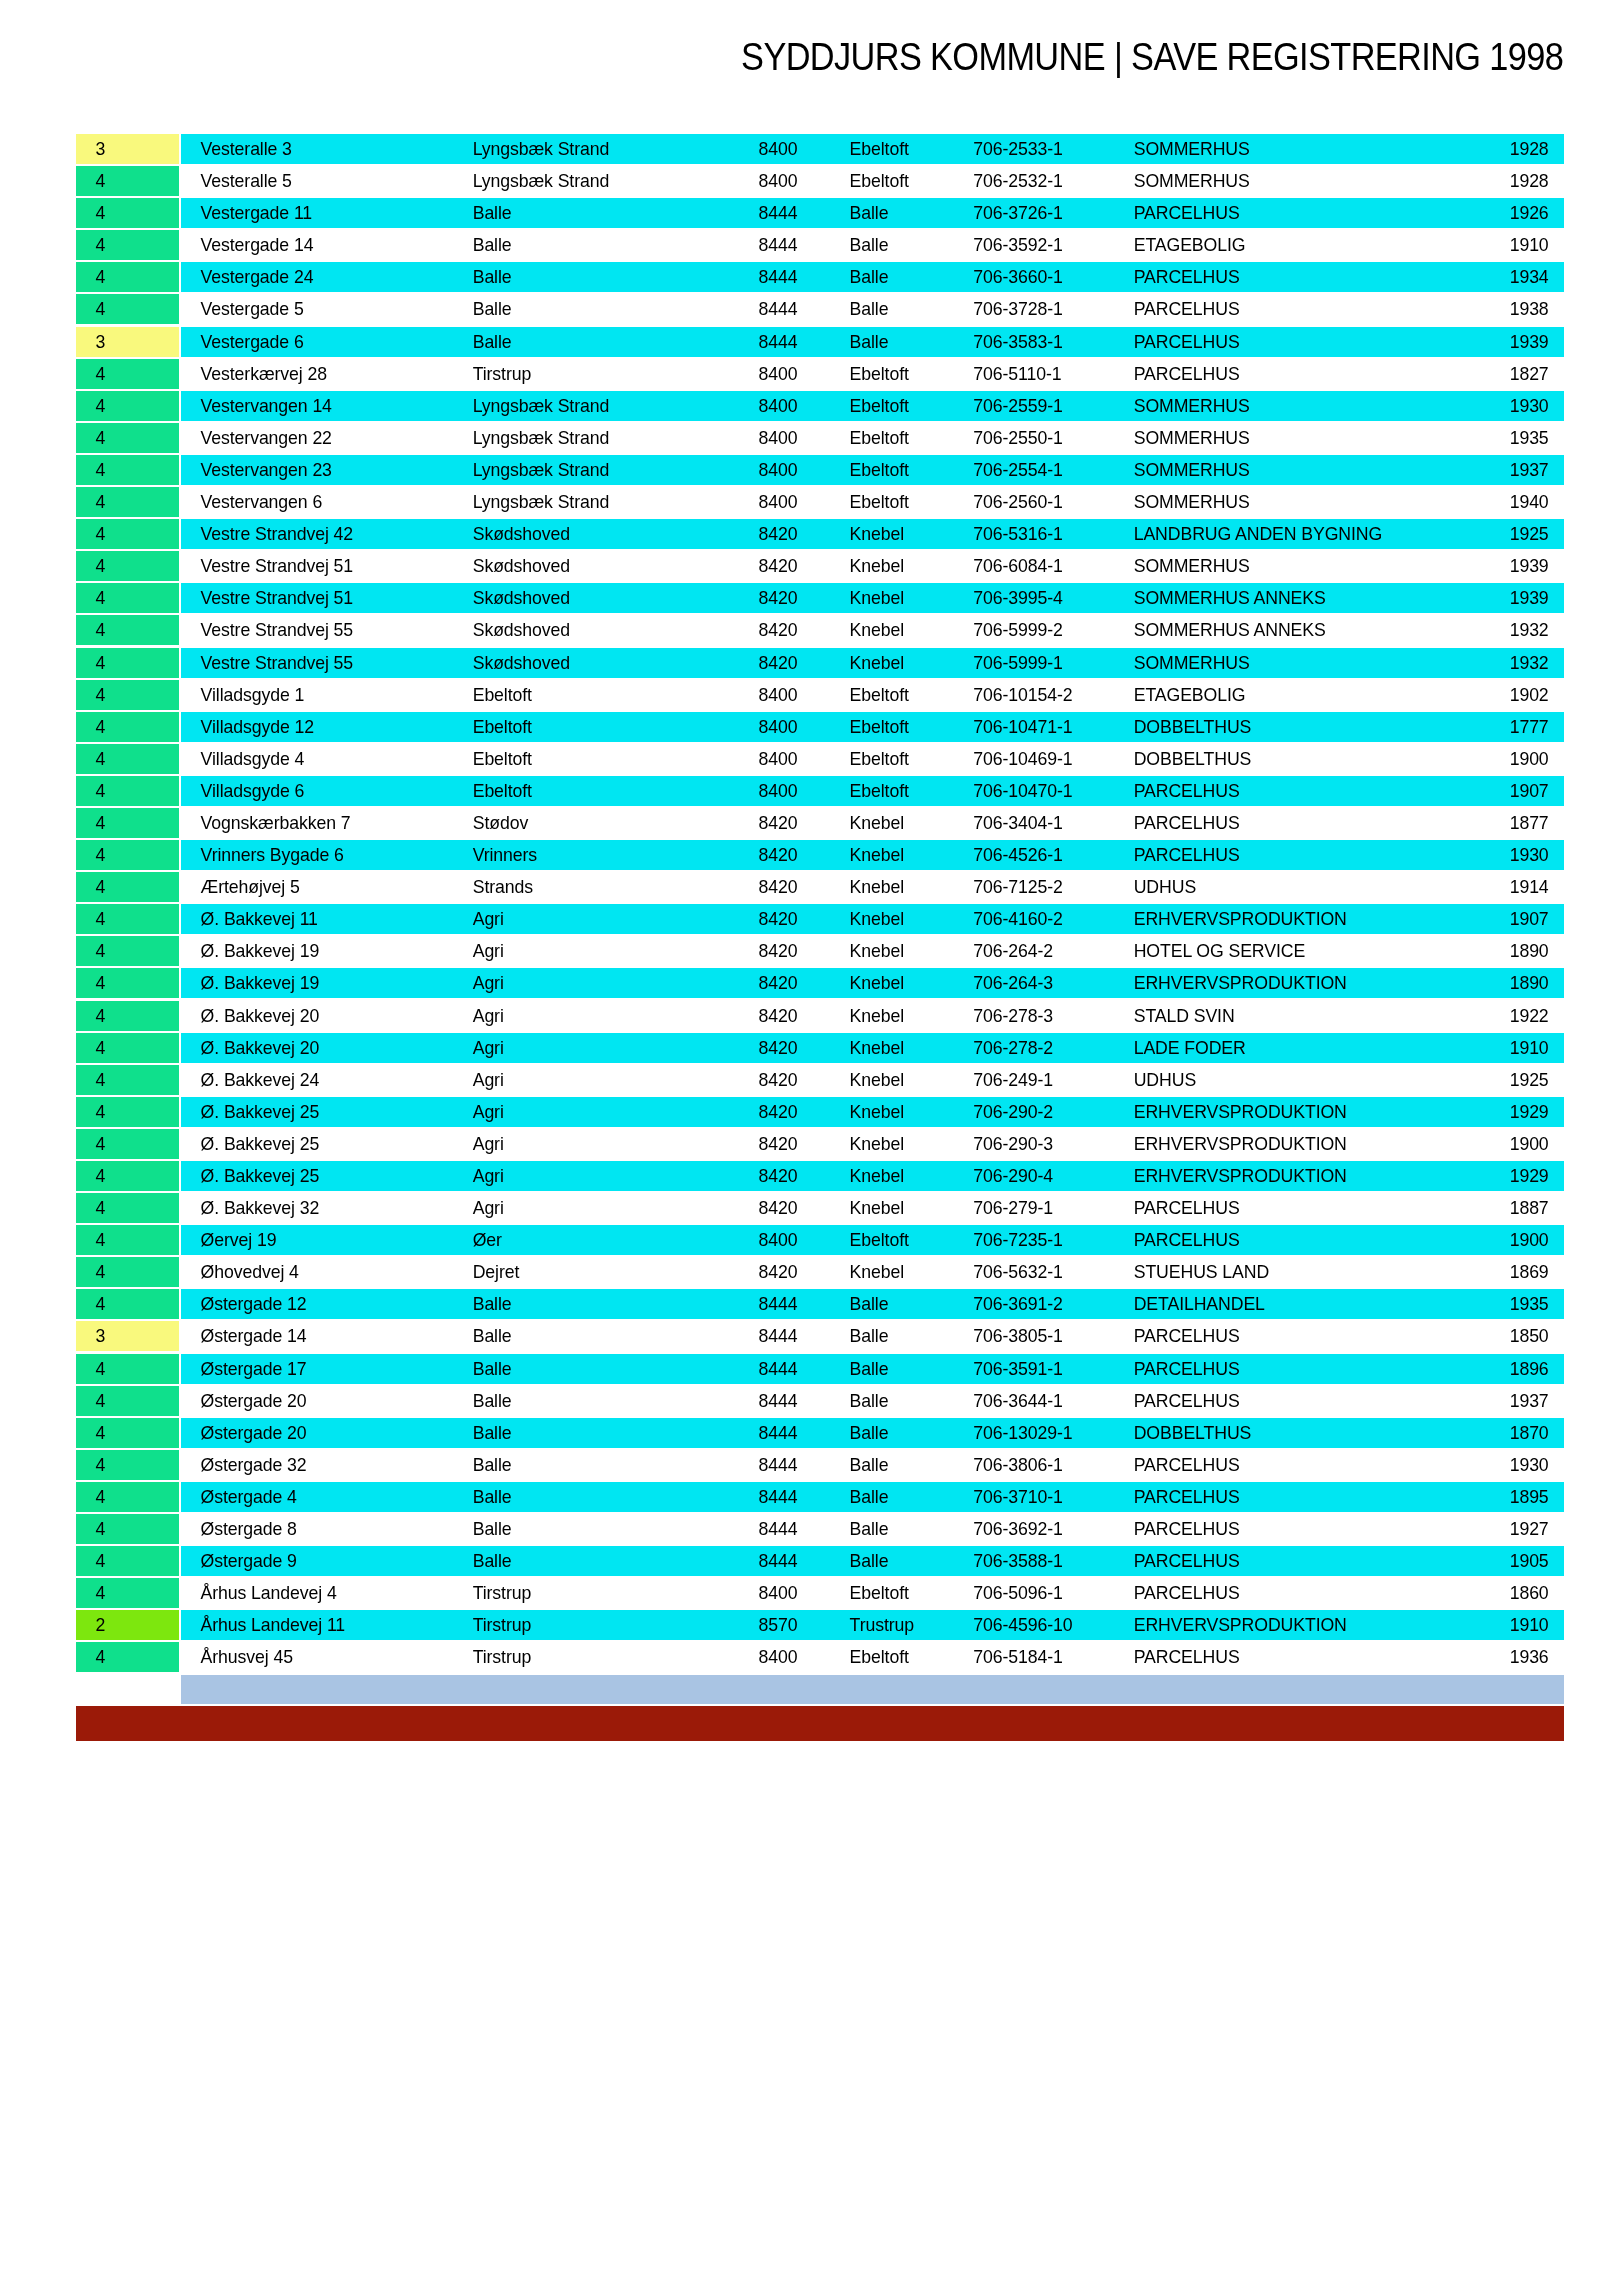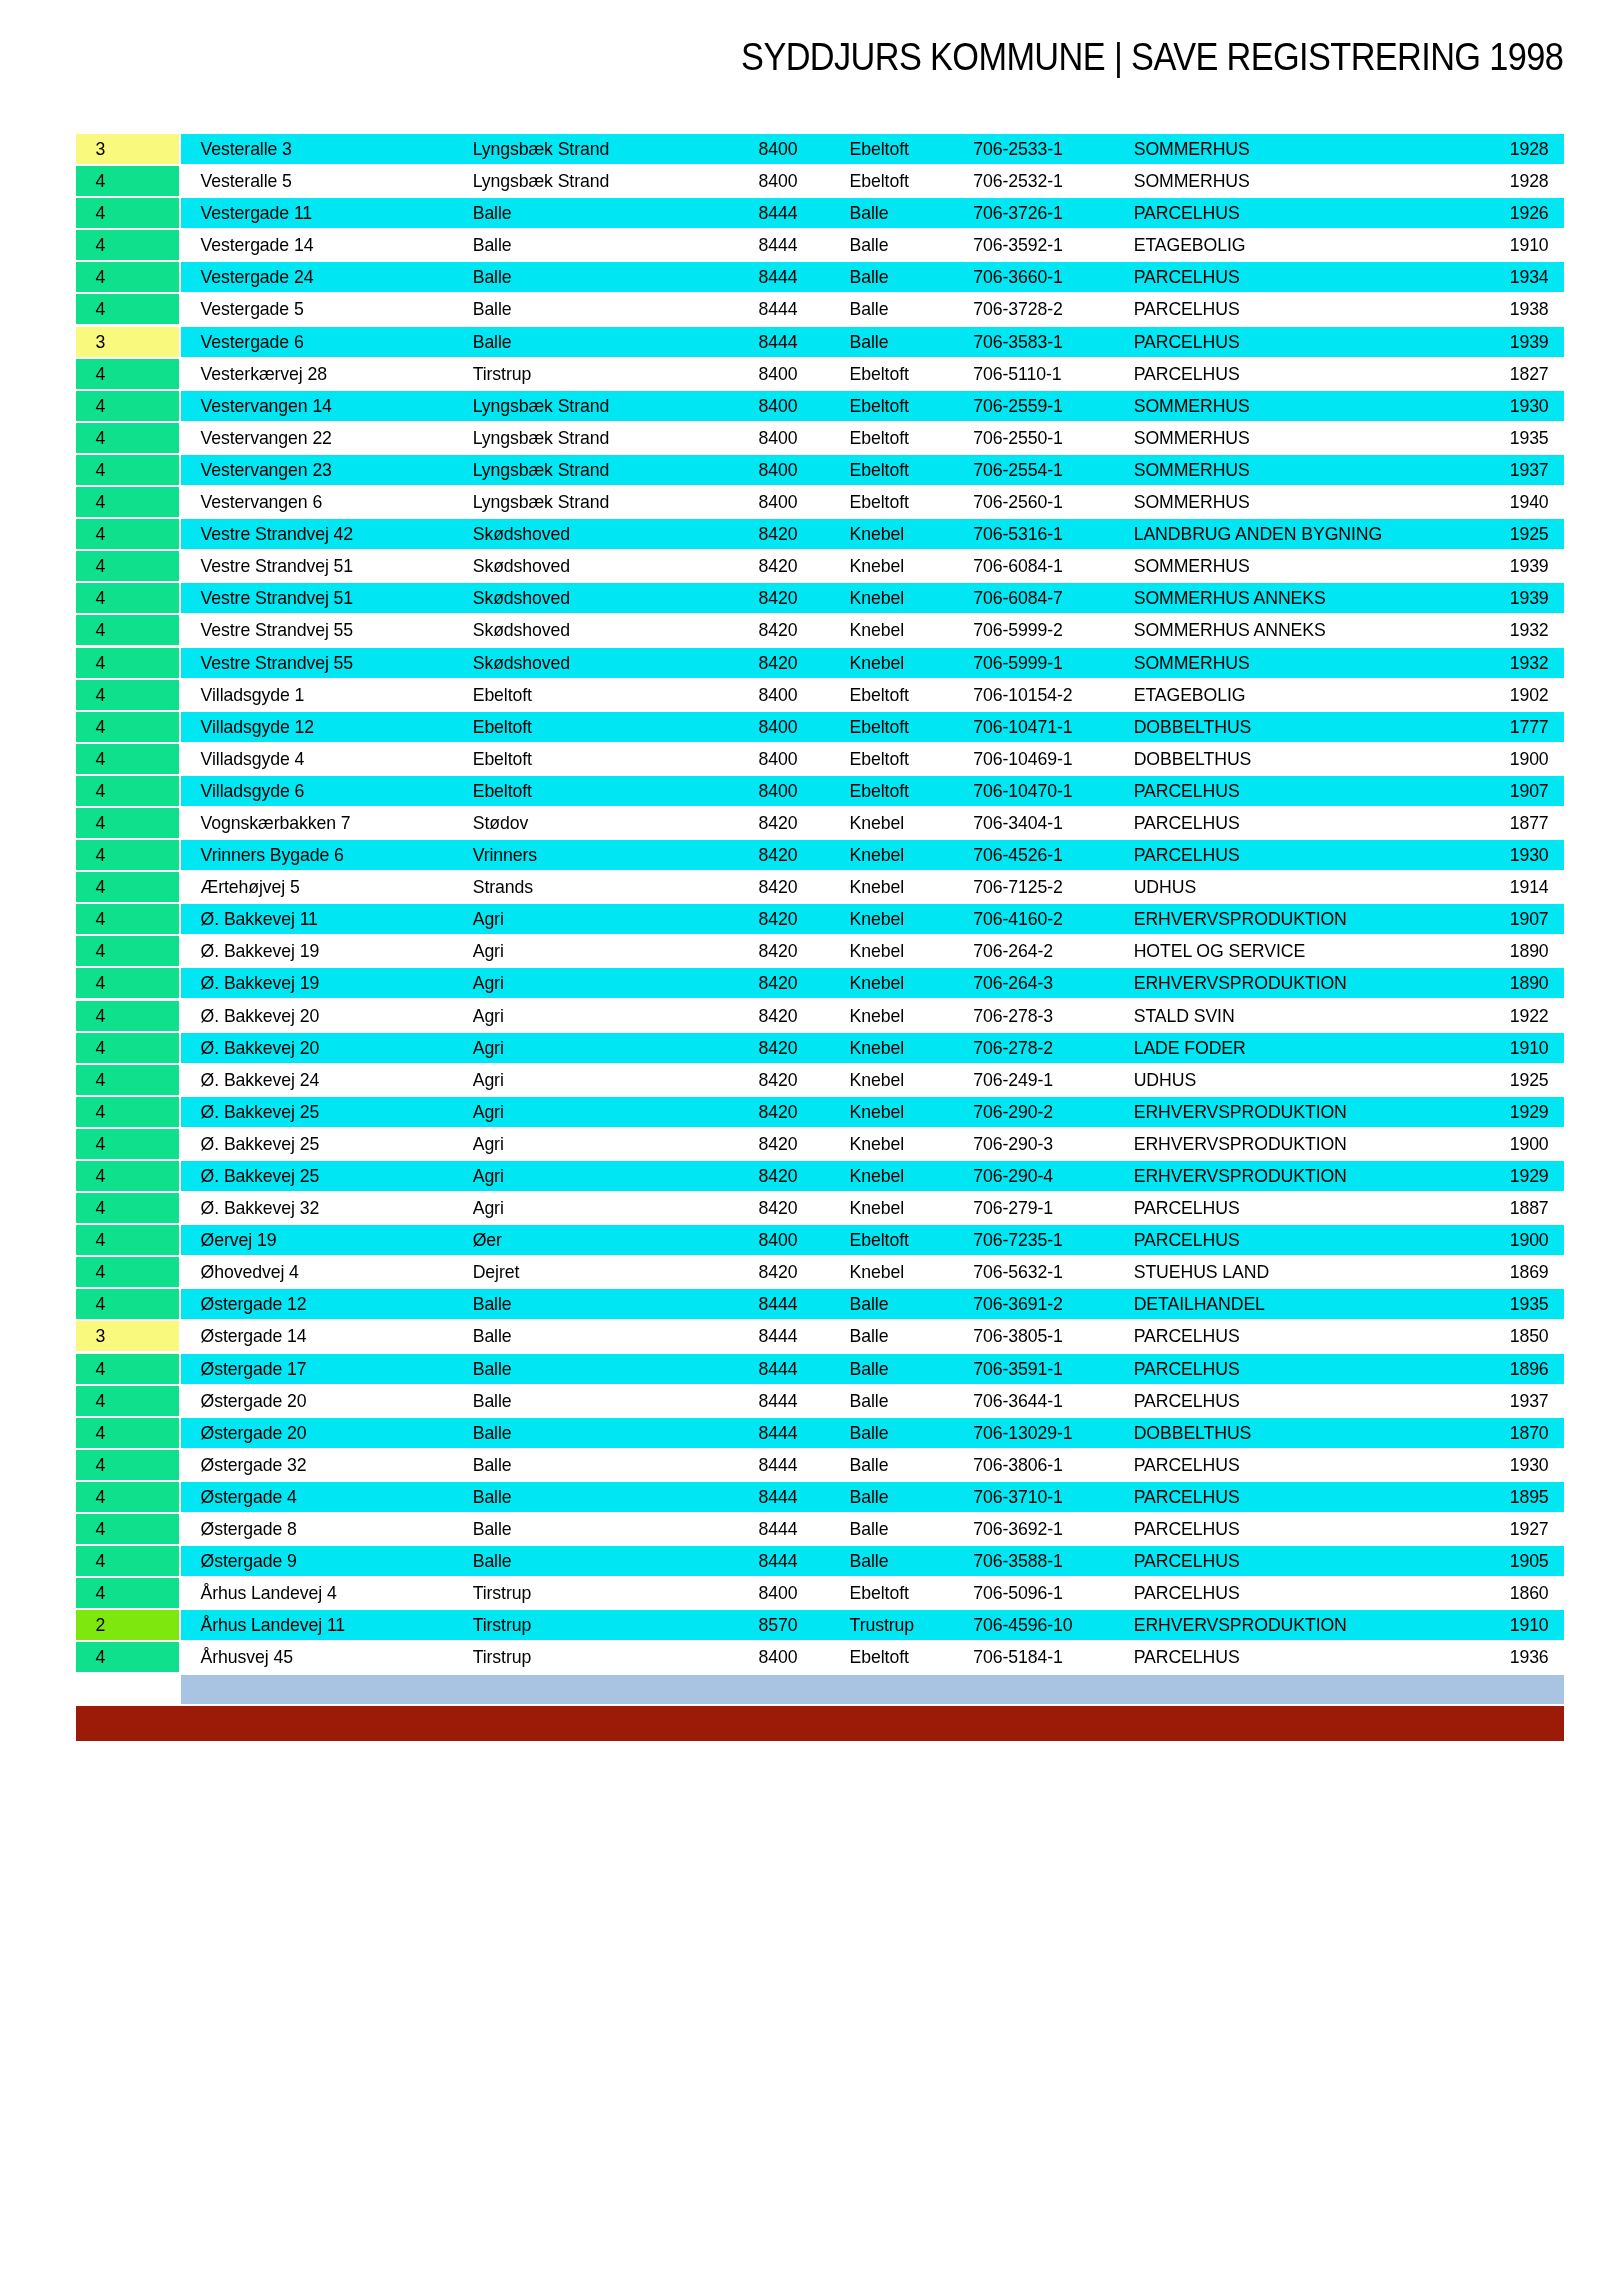--- a/index.html
+++ b/index.html
@@ -137,21 +137,21 @@
         <div class="cell p-anv">PARCELHUS</div>
         <div class="cell p-byg">1934</div>
       </div>
       <div class="row" style="background: linear-gradient(90deg, transparent 105px, rgb(255, 255, 255) 105px);">
         <div class="cell p-save" style="background: rgb(15, 224, 140);">4</div>
         <div></div>
         <div class="cell p-adresse">Vestergade 5</div>
         <div class="cell p-by">Balle</div>
         <div class="cell p-post">8444</div>
         <div class="cell p-postby">Balle</div>
-        <div class="cell p-bbr">706-3728-2</div>
+        <div class="cell p-bbr">706-3728-1</div>
         <div class="cell p-anv">PARCELHUS</div>
         <div class="cell p-byg">1938</div>
       </div>
       <div class="row" style="background: linear-gradient(90deg, transparent 105px, rgb(0, 230, 242) 105px);">
         <div class="cell p-save" style="background: rgb(249, 249, 125);">3</div>
         <div></div>
         <div class="cell p-adresse">Vestergade 6</div>
         <div class="cell p-by">Balle</div>
         <div class="cell p-post">8444</div>
         <div class="cell p-postby">Balle</div>
@@ -236,21 +236,21 @@
         <div class="cell p-anv">SOMMERHUS</div>
         <div class="cell p-byg">1939</div>
       </div>
       <div class="row" style="background: linear-gradient(90deg, transparent 105px, rgb(0, 230, 242) 105px);">
         <div class="cell p-save" style="background: rgb(15, 224, 140);">4</div>
         <div></div>
         <div class="cell p-adresse">Vestre Strandvej 51</div>
         <div class="cell p-by">Skødshoved</div>
         <div class="cell p-post">8420</div>
         <div class="cell p-postby">Knebel</div>
-        <div class="cell p-bbr">706-6084-7</div>
+        <div class="cell p-bbr">706-3995-4</div>
         <div class="cell p-anv">SOMMERHUS ANNEKS</div>
         <div class="cell p-byg">1939</div>
       </div>
       <div class="row" style="background: linear-gradient(90deg, transparent 105px, rgb(255, 255, 255) 105px);">
         <div class="cell p-save" style="background: rgb(15, 224, 140);">4</div>
         <div></div>
         <div class="cell p-adresse">Vestre Strandvej 55</div>
         <div class="cell p-by">Skødshoved</div>
         <div class="cell p-post">8420</div>
         <div class="cell p-postby">Knebel</div>

